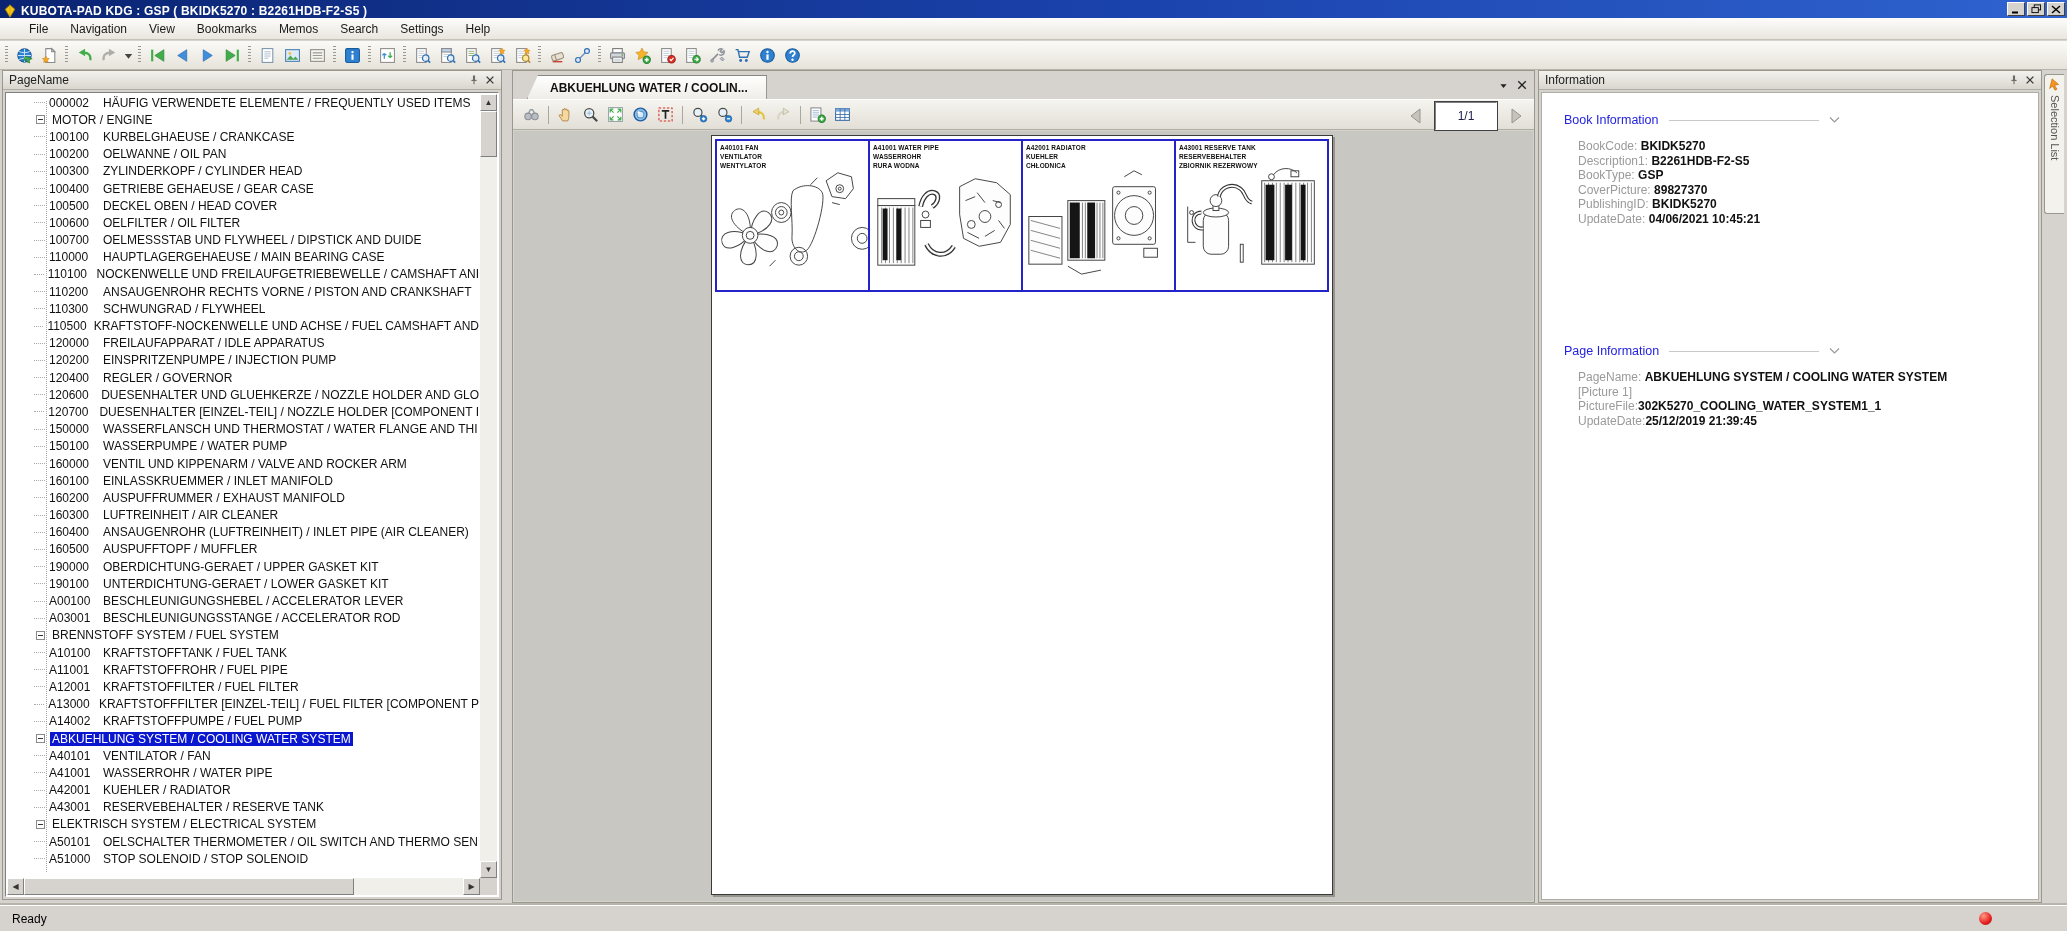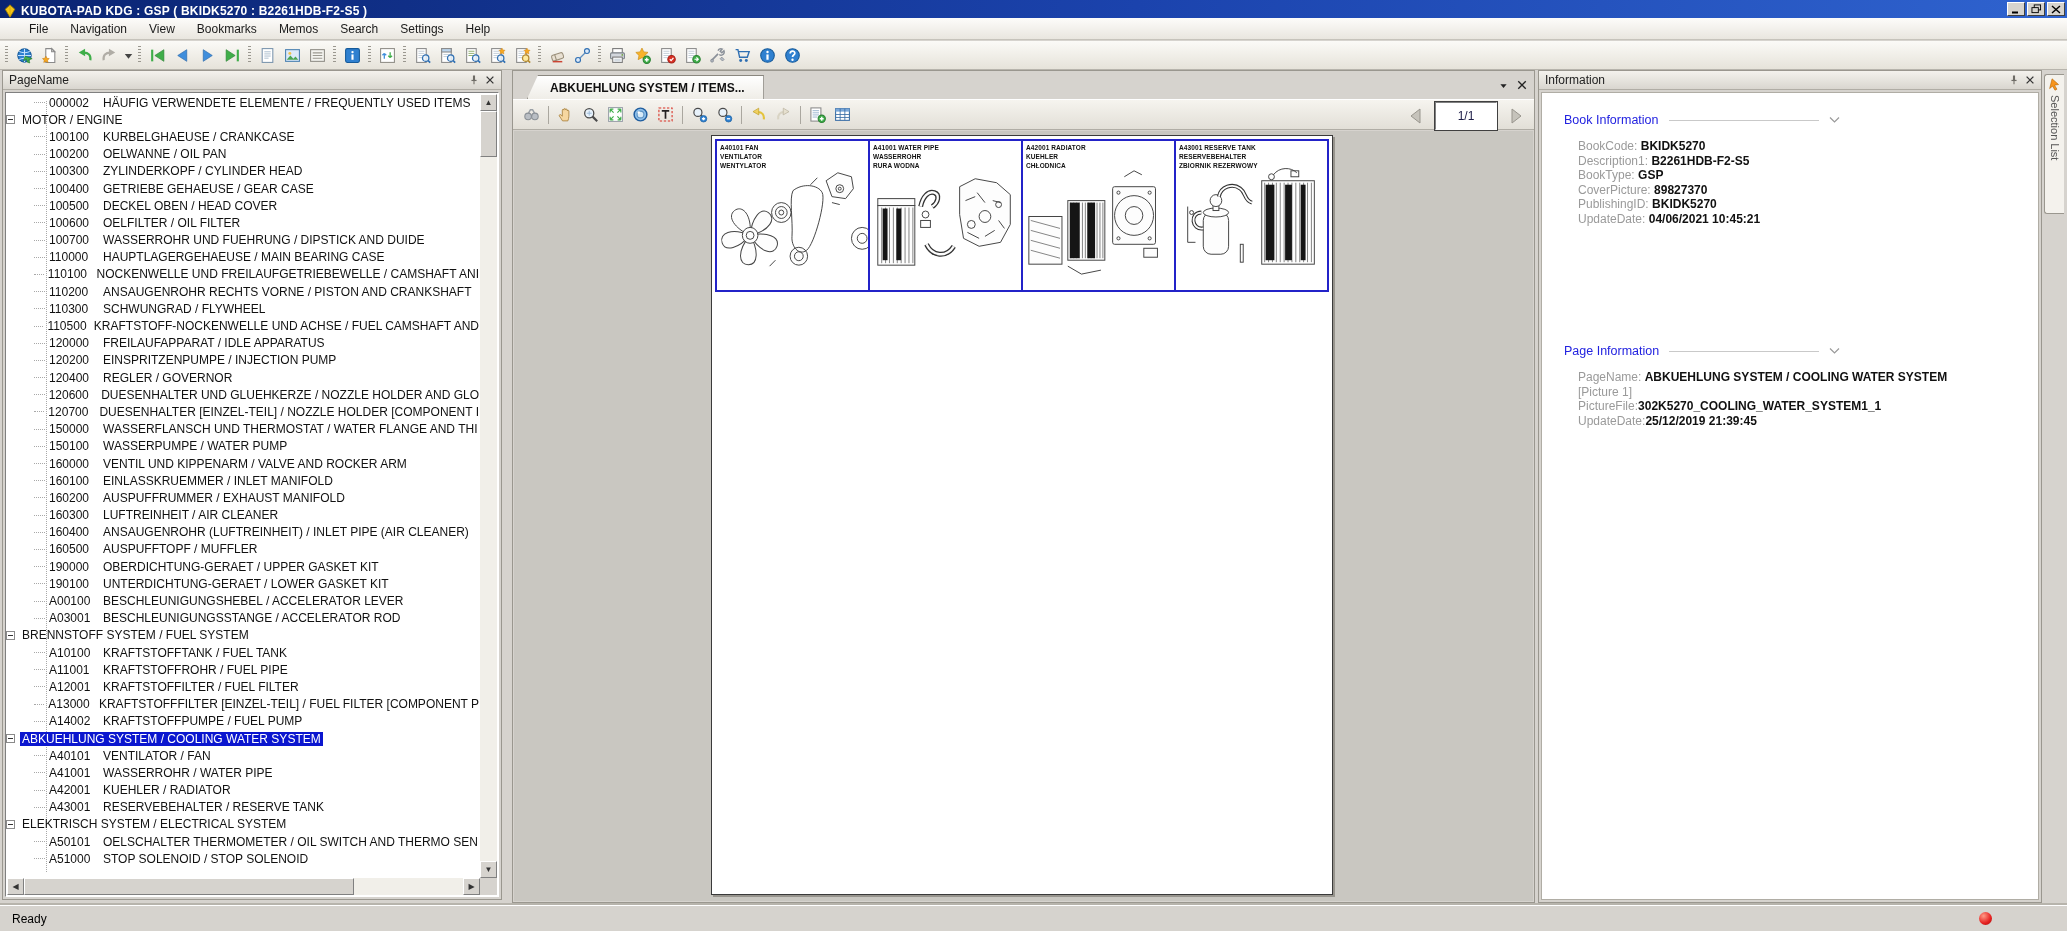--- a/index.html
+++ b/index.html
@@ -46,21 +46,21 @@
   
   #contents-panel { left:2px; top:70px; width:500px; height:830px; }
   #tree-body { position:absolute; left:2px; top:21px; right:2px; bottom:2px; background:#fff;
     border:1px solid; border-color:#808080 #fff #fff #808080; overflow:hidden; }
   #tree-rows { position:absolute; left:0; top:1px; right:17px; bottom:17px; overflow:hidden; }
   #tree-vline { position:absolute; left:40px; top:8px; bottom:24px; width:0;
     border-left:1px dotted #a8a8a8; }
   .trow { height:17.2px; display:flex; align-items:center; white-space:nowrap; position:relative; }
   .trow .stub { width:11px; border-top:1px dotted #a8a8a8; margin-right:4px; }
   .trow.leaf { padding-left:28px; }
-  .trow.node { }
+  .trow.node { padding-left:30px; }
   .nbox { width:9px; height:9px; border:1px solid #8a8a8a; background:#fff; margin-right:5px;
     position:relative; flex:0 0 9px; }
   .nbox::after { content:""; position:absolute; left:1px; top:3px; width:5px; height:1px; background:#333; }
   .tcode { display:inline-block; width:52px; color:#111; }
   .tlabel { color:#111; padding:0 2px; }
   .trow.selected .tlabel { background:#0b16cf; color:#fff; }
 
   
   .sbar { position:absolute; background:#f1efe9; }
   .sbtn { position:absolute; width:17px; height:17px; background:#d6d3ce; border:1px solid;
@@ -522,21 +522,21 @@
             <span class="tlabel">DECKEL OBEN / HEAD COVER</span>
           </div>
           <div class="trow leaf">
             <span class="stub"></span>
             <span class="tcode">100600</span>
             <span class="tlabel">OELFILTER / OIL FILTER</span>
           </div>
           <div class="trow leaf">
             <span class="stub"></span>
             <span class="tcode">100700</span>
-            <span class="tlabel">WASSERROHR UND FUEHRUNG / DIPSTICK AND DUIDE</span>
+            <span class="tlabel">OELMESSSTAB UND FLYWHEEL / DIPSTICK AND DUIDE</span>
           </div>
           <div class="trow leaf">
             <span class="stub"></span>
             <span class="tcode">110000</span>
             <span class="tlabel">HAUPTLAGERGEHAEUSE / MAIN BEARING CASE</span>
           </div>
           <div class="trow leaf">
             <span class="stub"></span>
             <span class="tcode">110100</span>
             <span class="tlabel">NOCKENWELLE UND FREILAUFGETRIEBEWELLE / CAMSHAFT ANI</span>
@@ -719,21 +719,21 @@
         <div class="sthumb" style="left:17px; top:0; width:330px; height:17px;"></div>
         <div class="sbtn" style="right:0; top:0;">▶</div>
       </div>
       <div id="tree-corner"></div>
     </div>
   </div>
 
   <div id="viewer-panel">
     <div id="tabbar">
       <div id="viewer-tab">
-        <span>ABKUEHLUNG SYSTEM / ITEMS...</span>
+        <span>ABKUEHLUNG WATER / COOLIN...</span>
       </div>
       <div id="tabbar-btns">
         <span class="hbtn">
           <svg width="11" height="11" viewBox="0 0 16 16">
               <path d="M3.5 6h9L8 11.5z" fill="#222"></path>
             </svg>
         </span>
         <span class="hbtn">
           <svg width="12" height="12" viewBox="0 0 16 16">
               <path d="M3 3l10 10M13 3L3 13" stroke="#222" stroke-width="1.8"></path>

